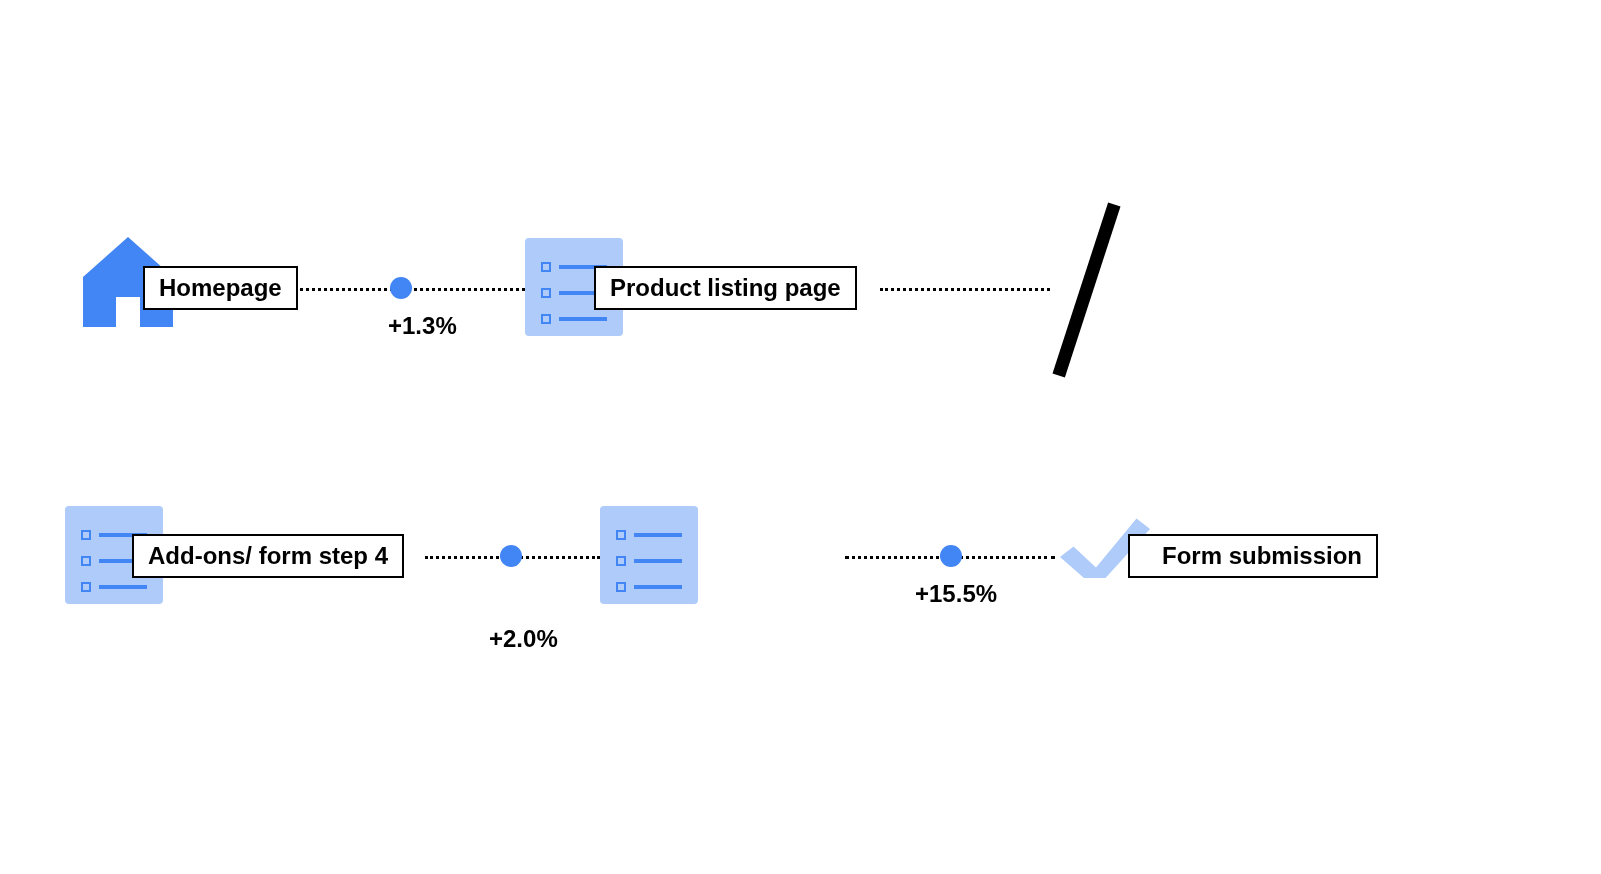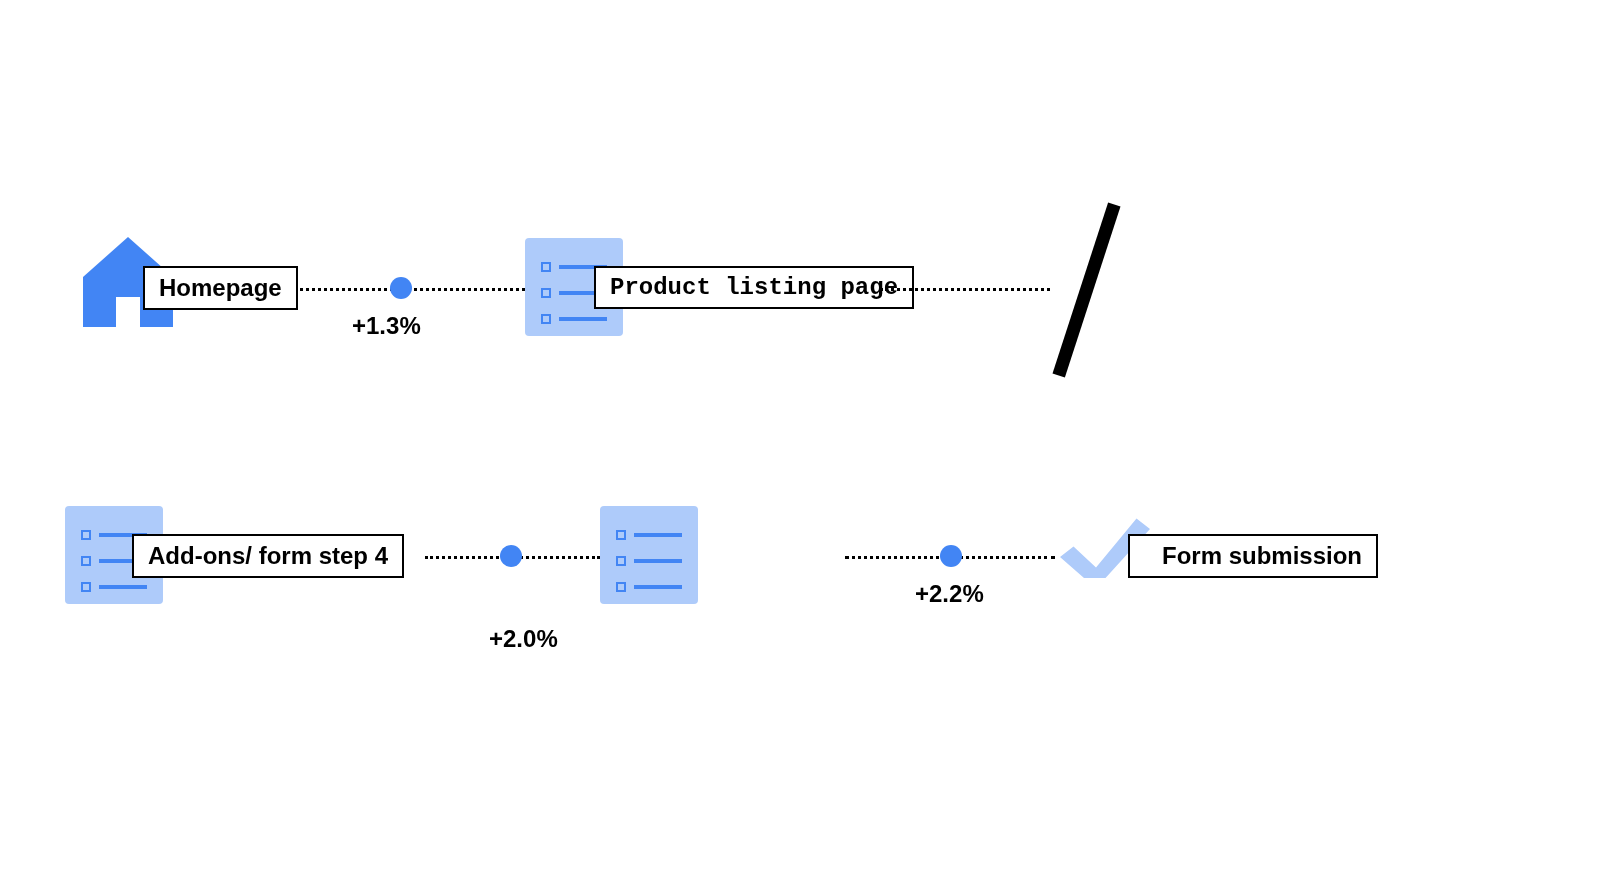--- a/index.html
+++ b/index.html
@@ -99,41 +99,41 @@
 
   <div class="icon-wrap home-icon" style="left:78px; top:232px;">
     <svg width="100" height="100" viewBox="0 0 100 100">
       <path d="M50 5 L95 45 L95 95 L62 95 L62 65 L38 65 L38 95 L5 95 L5 45 Z" fill="#4285f4"></path>
     </svg>
   </div>
   <div class="label-box" style="left:143px; top:266px;">Homepage</div>
 
   <div class="dotted" style="left:300px; top:288px; width:225px;"></div>
   <div class="dot-marker" style="left:390px; top:277px;"></div>
-  <div class="metric" style="left:352px; top:312px;">+1.3%</div>
+  <div class="metric" style="left:388px; top:312px;">+1.3%</div>
 
   <div class="icon-wrap" style="left:525px; top:238px;">
     <div class="list-box">
       <div class="inner">
         <div class="row">
             <div class="sq"></div>
             <div class="line"></div>
           </div>
         <div class="row">
             <div class="sq"></div>
             <div class="line"></div>
           </div>
         <div class="row">
             <div class="sq"></div>
             <div class="line"></div>
           </div>
       </div>
     </div>
   </div>
-  <div class="label-box" style="left:594px; top:266px;font-family:Liberation Mono, monospace;">Product listing page</div>
+  <div class="label-box" style="left:594px; top:266px;">Product listing page</div>
 
   <div class="dotted" style="left:880px; top:288px; width:170px;"></div>
 
   <div class="slash" style="left:1080px; top:200px;"></div>
 
   <div class="icon-wrap" style="left:65px; top:506px;">
     <div class="list-box">
       <div class="inner">
         <div class="row">
             <div class="sq"></div>
@@ -170,20 +170,20 @@
         <div class="row">
             <div class="sq"></div>
             <div class="line"></div>
           </div>
       </div>
     </div>
   </div>
 
   <div class="dotted" style="left:845px; top:556px; width:210px;"></div>
   <div class="dot-marker" style="left:940px; top:545px;"></div>
-  <div class="metric" style="left:915px; top:580px;">+2.2%</div>
+  <div class="metric" style="left:915px; top:580px;">+15.5%</div>
 
   <div class="icon-wrap" style="left:1060px; top:508px;">
     <div class="check-icon"></div>
   </div>
   <div class="label-box" style="left:1128px; top:534px;padding-left:32px;">Form submission</div>
 
 </div>
 
 </body></html>

